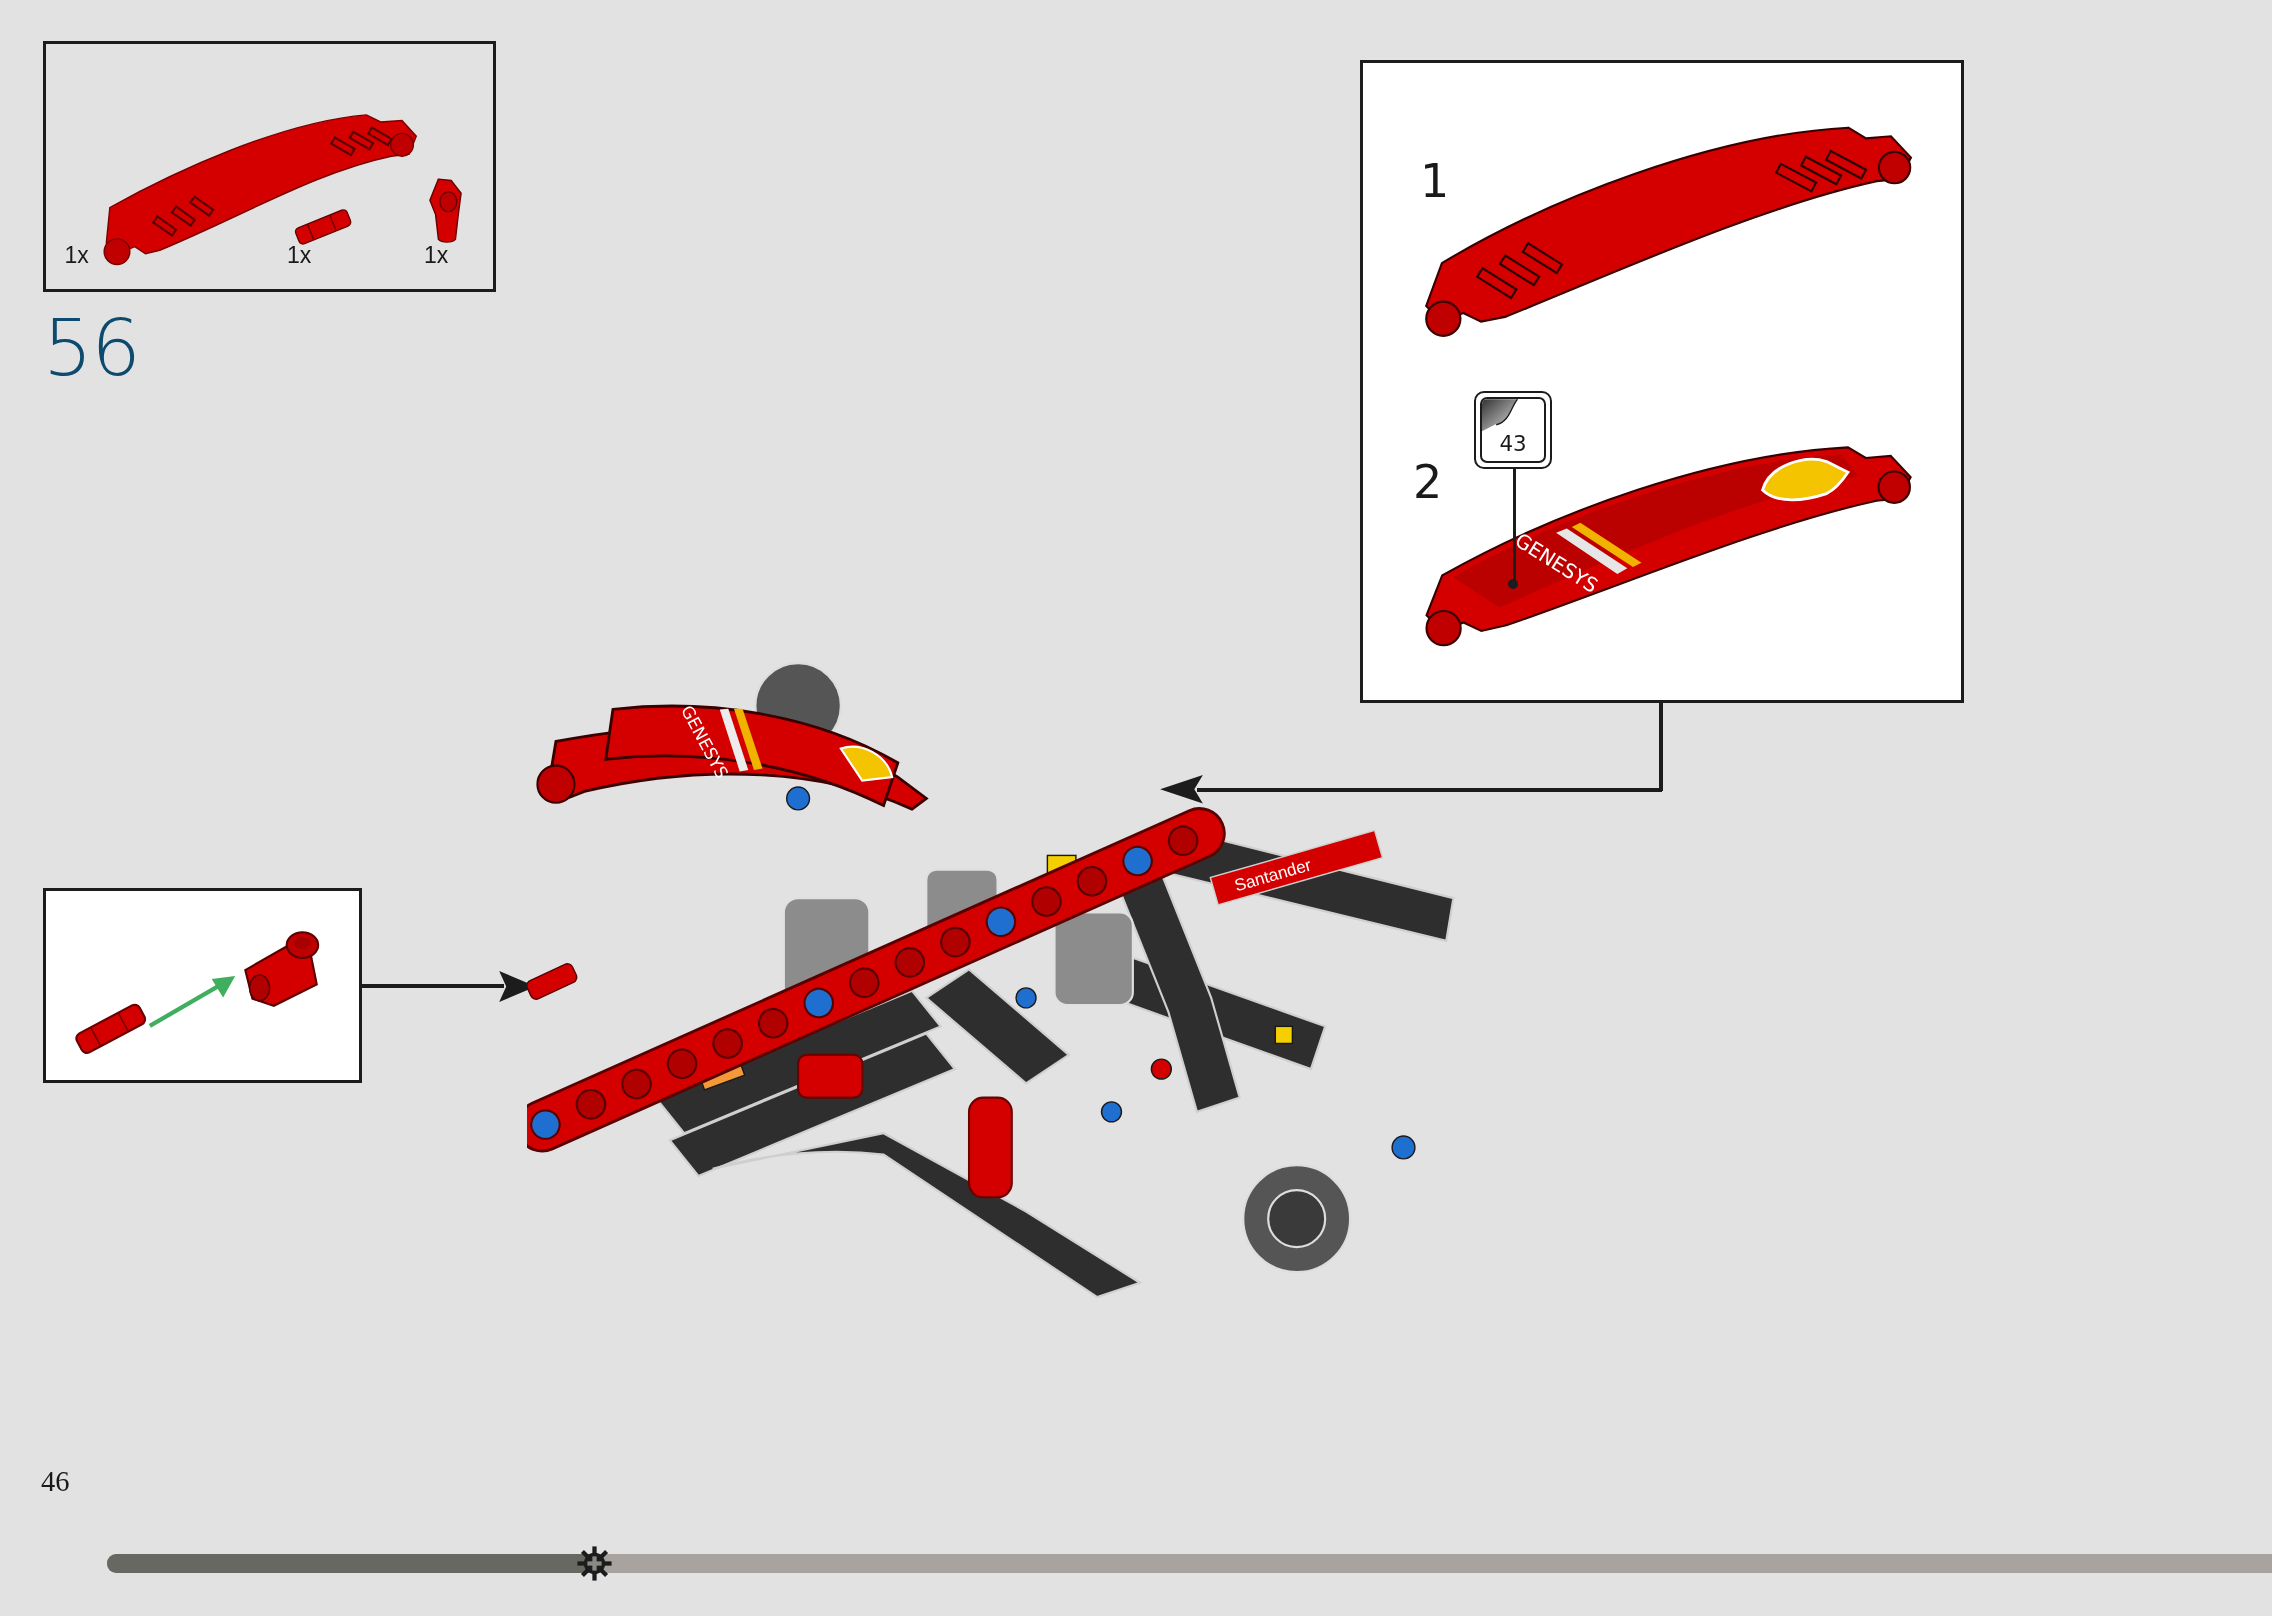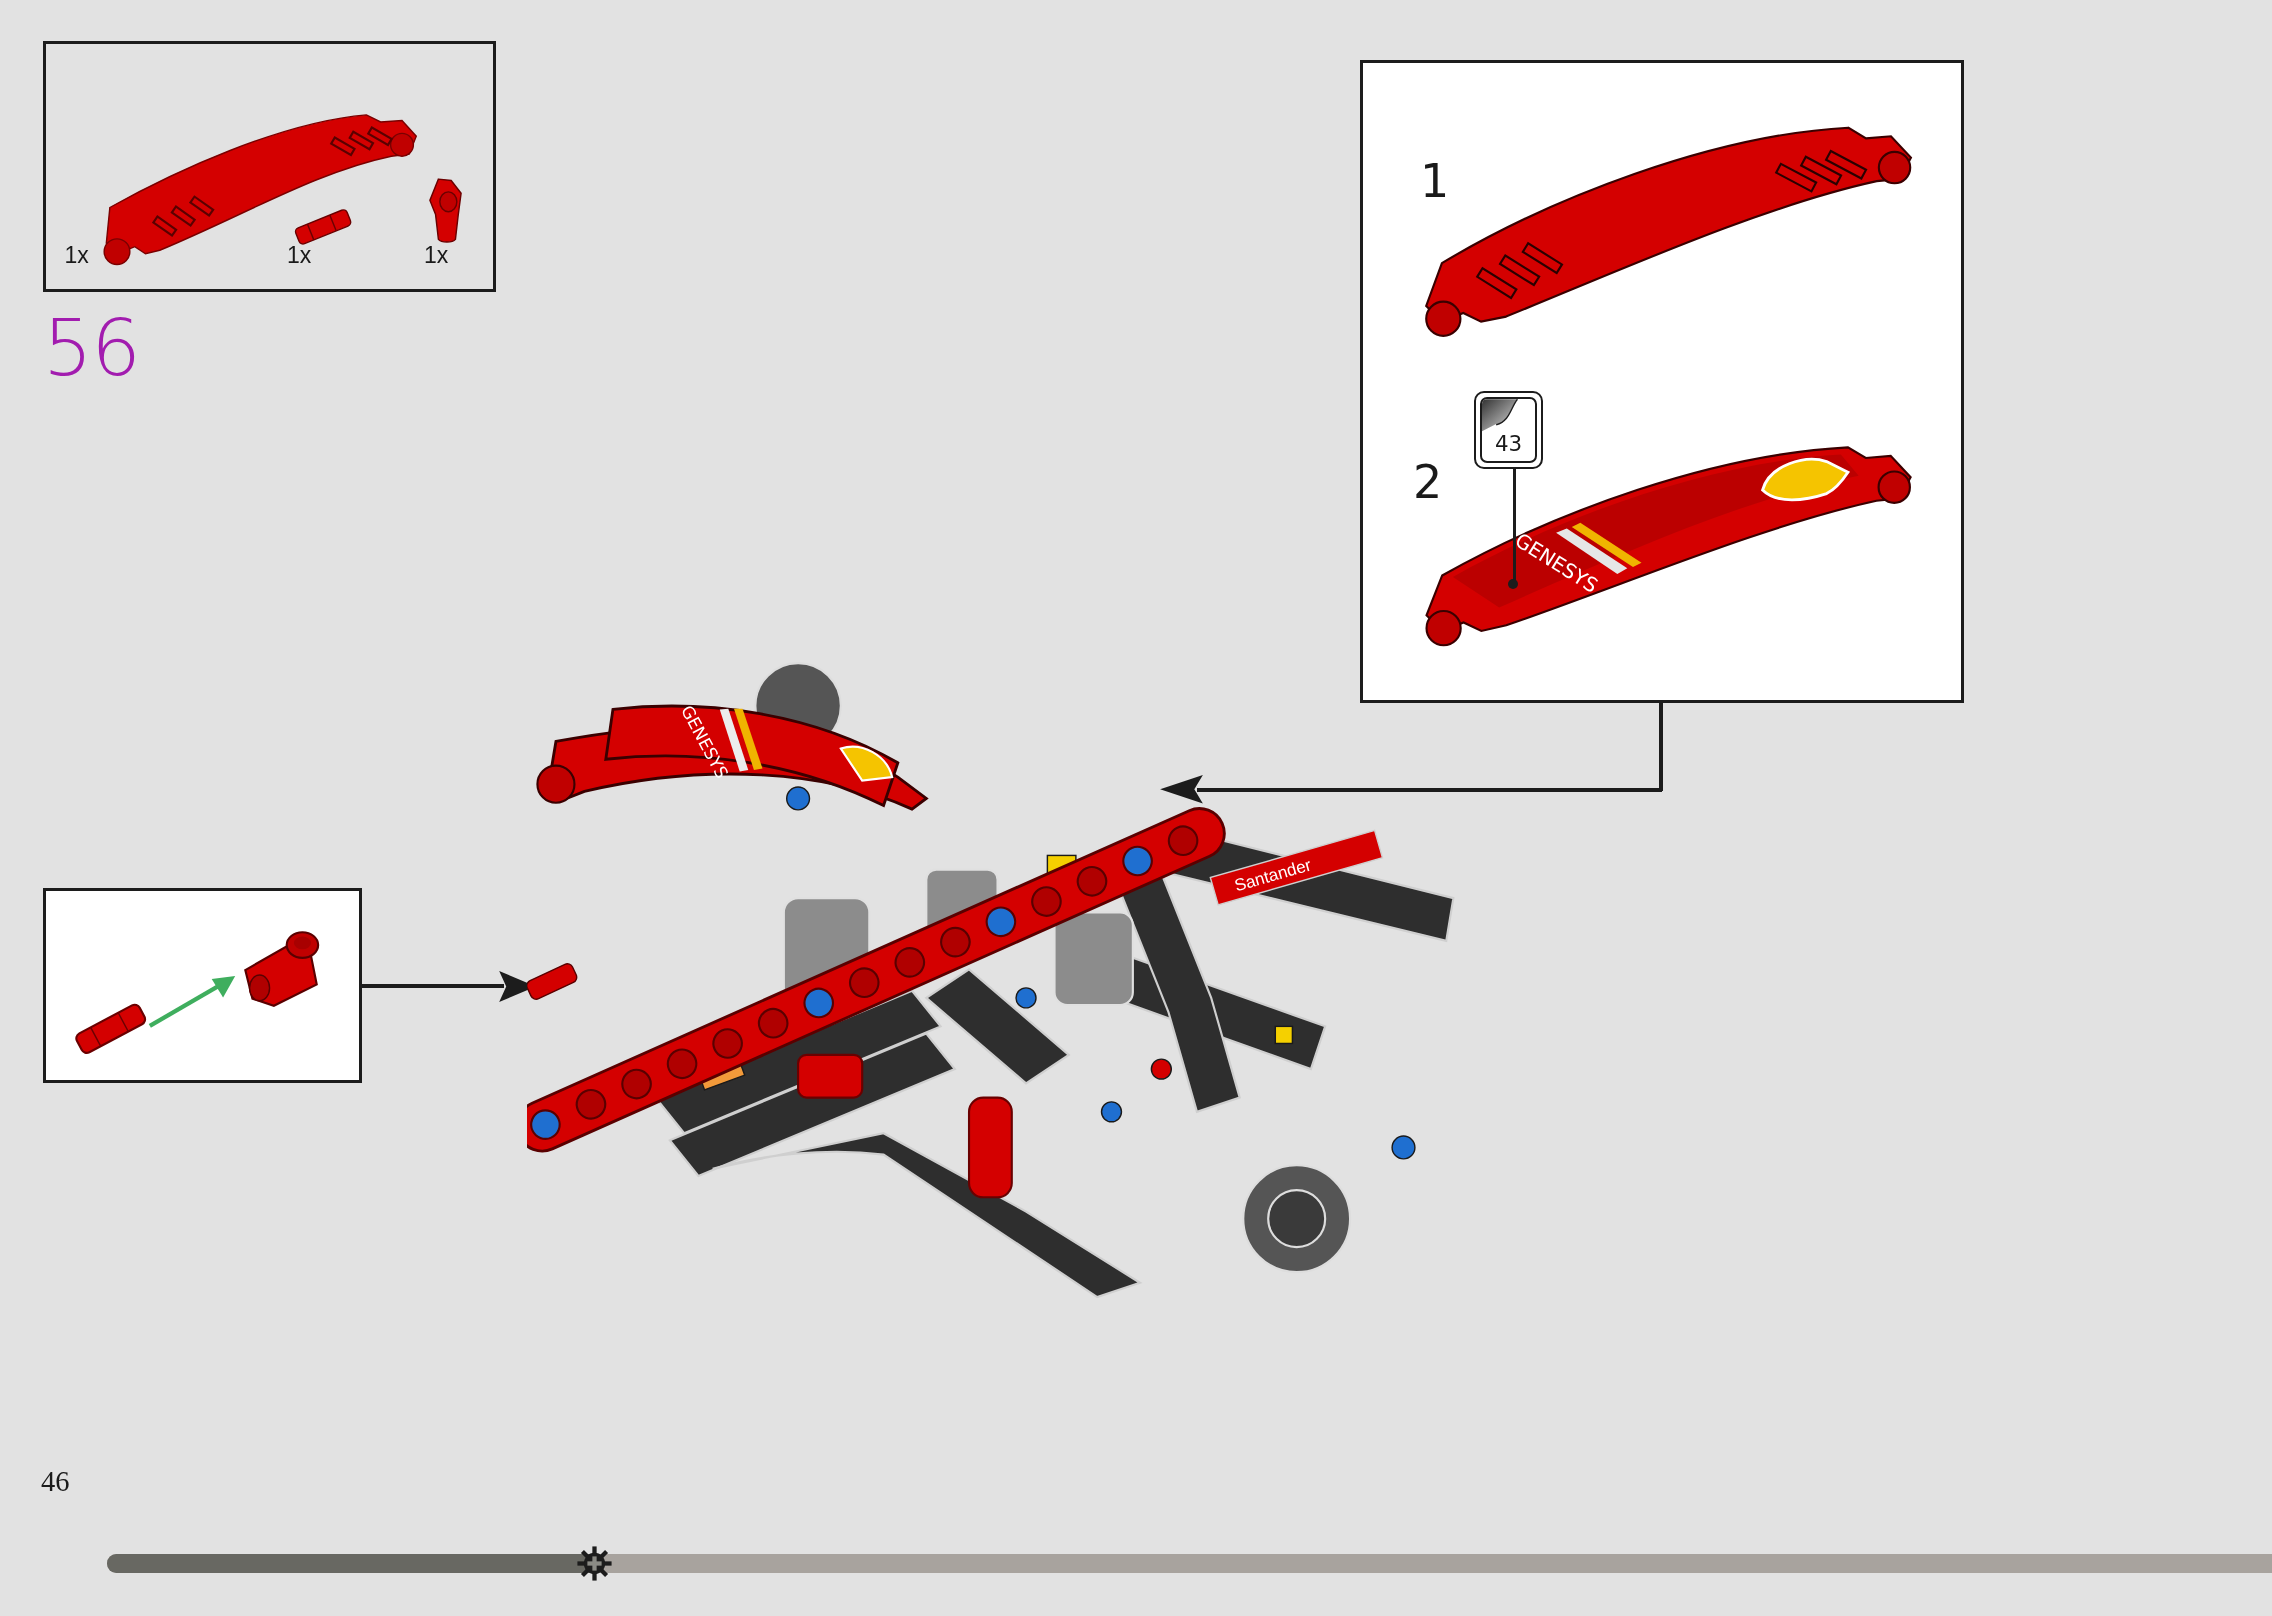--- a/index.html
+++ b/index.html
@@ -1,27 +1,27 @@
 <!DOCTYPE html>
 <html style="font-size:11.4px"><head>
 <meta charset="utf-8">
 <style>
   html,body{margin:0;padding:0;}
   body{width:2273px;height:1616px;background:#e2e2e2;position:relative;overflow:hidden;font-family:"DejaVu Sans",sans-serif;color:#1a1a1a;}
   .box{position:absolute;background:#e2e2e2;border:3.6px solid #1c1c1c;box-sizing:border-box;}
   .box.white{background:#fff;}
   .abs{position:absolute;}
   .qty{position:absolute;font-size:23px;font-family:Liberation Sans, sans-serif;color:#1a1a1a;}
-  .stepnum{position:absolute;left:43px;top:303px;font-size:78px;font-weight:300;font-family:"DejaVu Sans",sans-serif;letter-spacing:-1.4px;color:#a21caf;}
+  .stepnum{position:absolute;left:43px;top:303px;font-size:78px;font-weight:300;font-family:"DejaVu Sans",sans-serif;letter-spacing:-1.4px;color:#0c4a6e;}
   .sub-label{position:absolute;font-size:46px;font-family:"DejaVu Sans",sans-serif;color:#1a1a1a;}
   .page-num{position:absolute;left:41px;top:1466px;font-size:28.5px;font-family:Liberation Serif, serif;color:#1a1a1a;}
   .track{position:absolute;left:107px;top:1554px;width:2166px;height:19px;background:#a8a39e;border-radius:9.3px 0 0 9.3px;}
   .fill{position:absolute;left:0;top:0;height:19px;background:#686862;border-radius:9.3px 0 0 9.3px;}
   .line{position:absolute;background:#1c1c1c;}
-  .sticker{position:absolute;left:1471px;top:388px;width:69px;height:78px;border:2.9px solid #1c1c1c;border-radius:10px;background:#fff;box-sizing:border-box;}
+  .sticker{position:absolute;left:1471px;top:388px;width:78px;height:78px;border:2.9px solid #1c1c1c;border-radius:10px;background:#fff;box-sizing:border-box;}
   .sticker-inner{position:absolute;left:4.3px;top:4.3px;right:4.3px;bottom:4.3px;border:2.1px solid #1c1c1c;border-radius:7.1px;overflow:hidden;background:#fff;}
   .sticker-num{position:absolute;left:0;right:0;bottom:4.3px;text-align:center;font-size:21.4px;font-family:"DejaVu Sans",sans-serif;}
 </style>
 </head>
 <body>
 
 <div class="box" style="left:43px;top:41px;width:453px;height:251px;">
 
   <svg class="abs" style="left:21.4px;top:21.4px;" width="385" height="228" viewBox="0 0 540 320">
     <path d="M60,200 C150,150 300,80 420,70 L440,80 L470,78 L490,100 L480,125 L455,128 C350,150 250,210 130,260 L110,265 L95,255 L70,265 L55,250 Z" fill="#d40000" stroke="#7a0000" stroke-width="2"></path>

